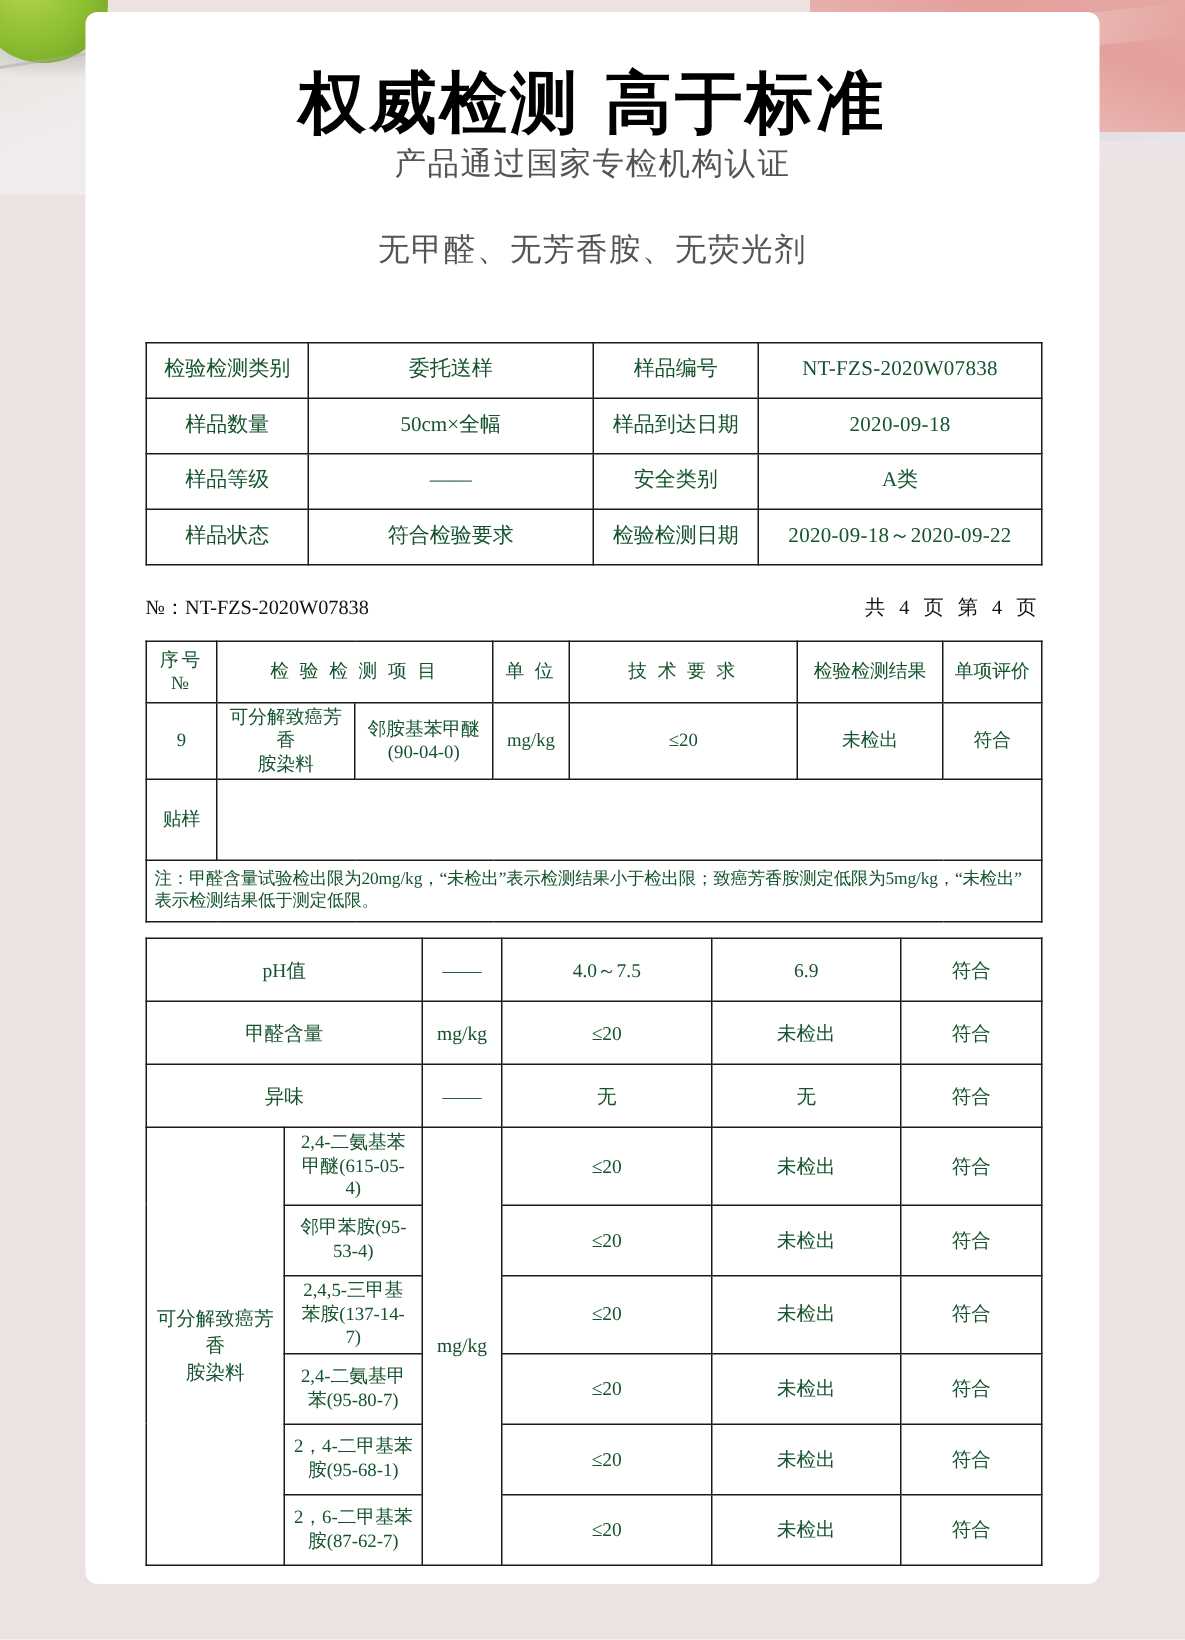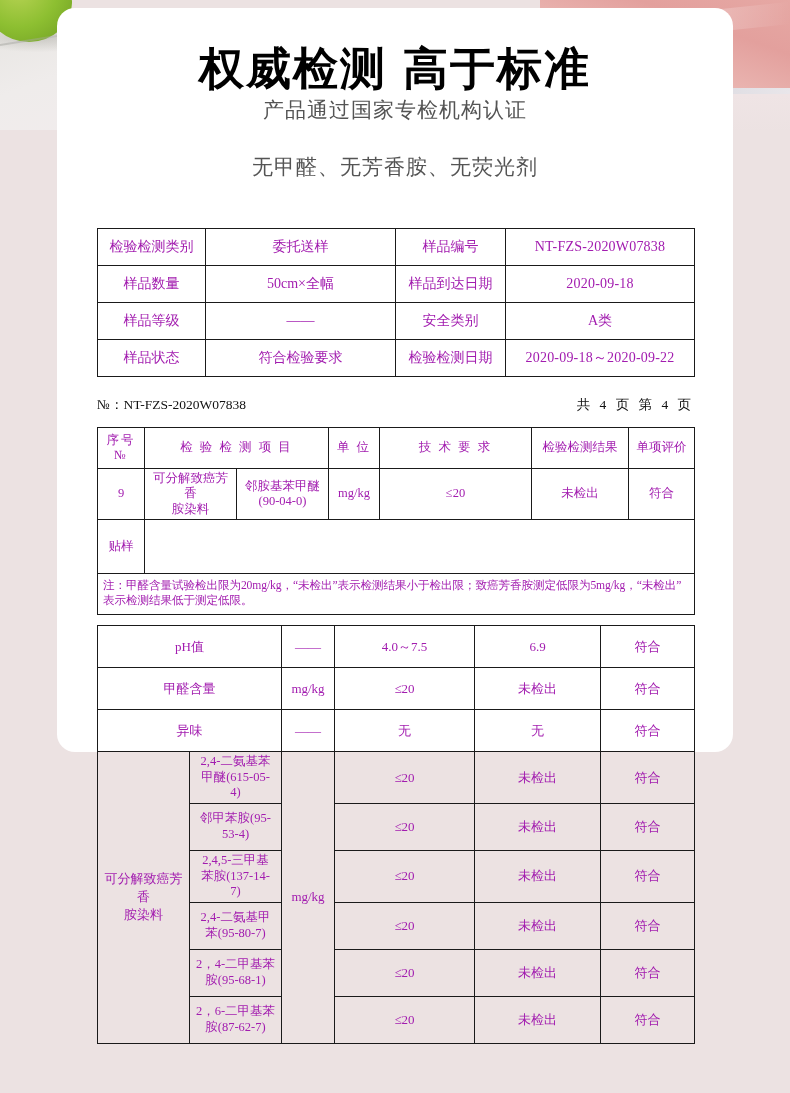--- a/index.html
+++ b/index.html
@@ -75,23 +75,23 @@
     width: 254px; height: 40px;
     background: linear-gradient(180deg, #efe4e5 0%, #ece2e2 100%);
   }
 
   
   .card {
     position: absolute;
     left: 57px;
     top: 8px;
     width: 676px;
-    height: 744px;
+    height: 1048px;
     background: #ffffff;
-    border-radius: 18px;
+    border-radius: 8px;
   }
 
   
   .headline {
     text-align: center;
     margin-top: 36px;
     font-family: "Liberation Sans", "DejaVu Sans", sans-serif;
     font-weight: bold;
     font-size: 45px;
     letter-spacing: 2px;
@@ -108,21 +108,21 @@
     line-height: 1.55;
     letter-spacing: 1px;
   }
   .subtitle-1 { margin-top: 24px; }
 
   
   .tbl {
     border-collapse: collapse;
     table-layout: fixed;
     font-family: "Liberation Serif", "DejaVu Serif", serif;
-    color: #a21caf;
+    color: #14532d;
   }
   .tbl td {
     border: 1px solid #1a1a1a;
     text-align: center;
     vertical-align: middle;
     padding: 2px 3px;
     line-height: 1.22;
   }
 
   

